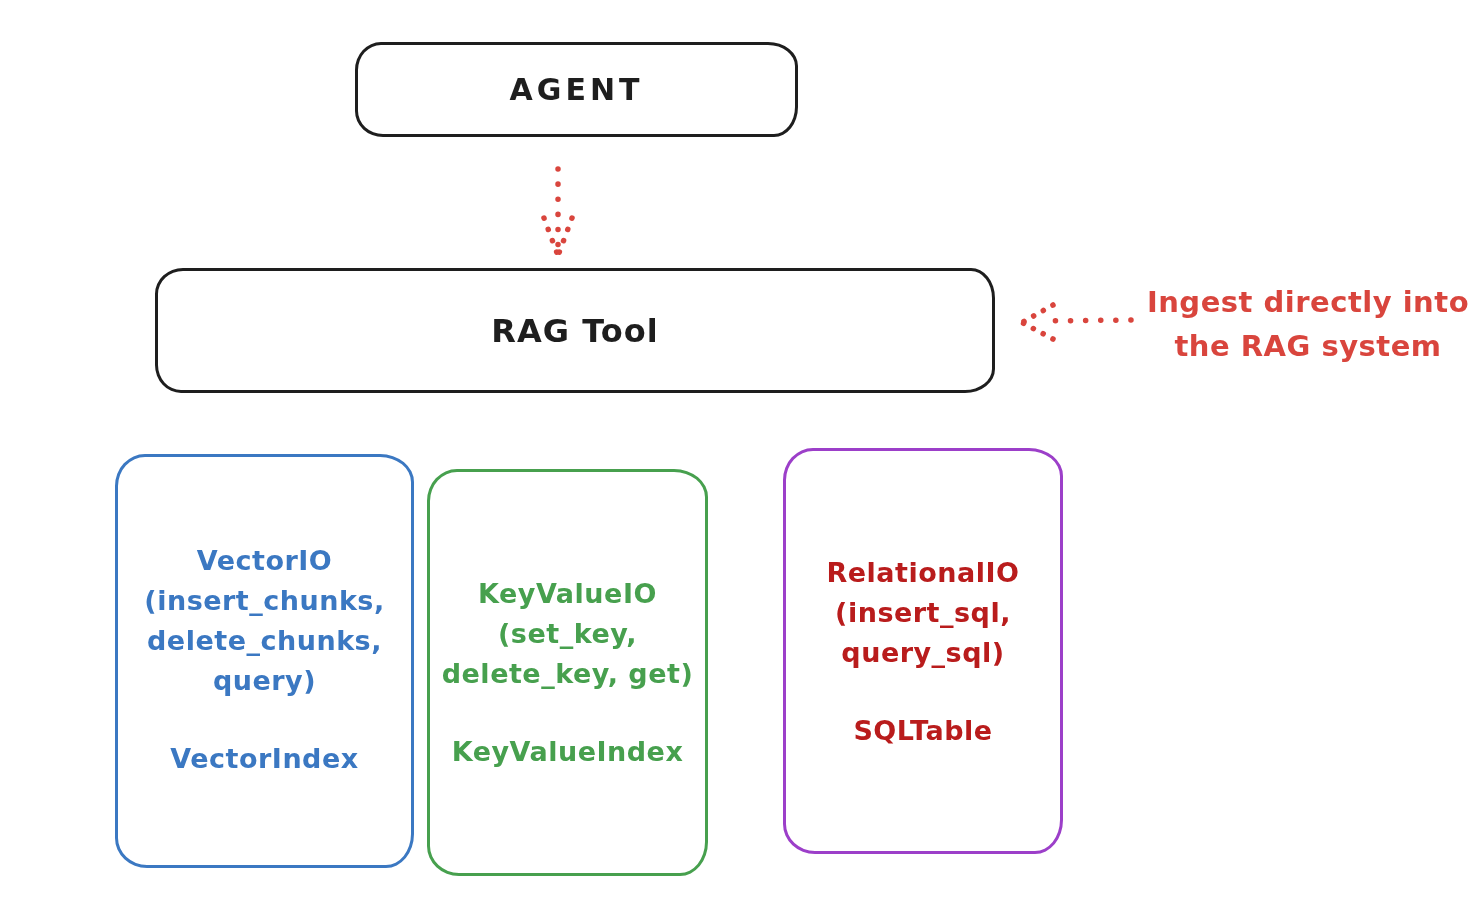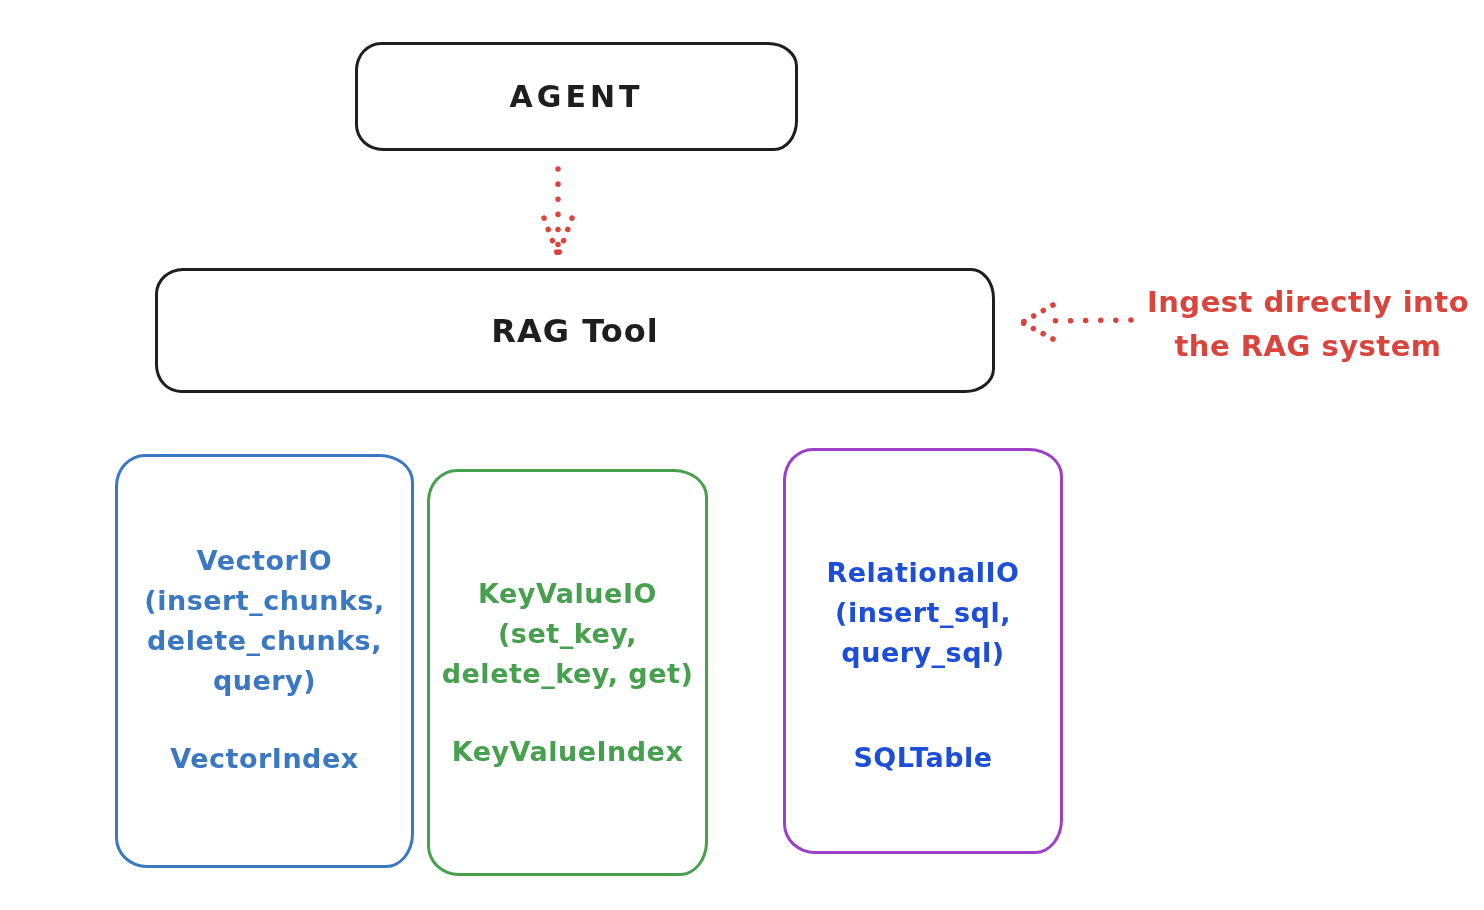--- a/index.html
+++ b/index.html
@@ -25,21 +25,21 @@
     box-sizing: border-box;
     background: #ffffff;
     border: 3.5px solid #1e1e1e;
     display: flex;
     align-items: center;
     justify-content: center;
     font-weight: 600;
   }
   .node-agent {
     left: 355px; top: 42px;
-    width: 443px; height: 109px;
+    width: 443px; height: 95px;
     border-radius: 26px 30px 24px 28px / 28px 24px 30px 26px;
     font-size: 30px;
     letter-spacing: 4px;
   }
   .node-rag {
     left: 155px; top: 268px;
     width: 840px; height: 125px;
     border-radius: 28px 24px 30px 26px / 26px 30px 24px 28px;
     font-size: 32px;
     letter-spacing: 1px;
@@ -122,20 +122,20 @@
     <div class="index-text">VectorIndex</div>
   </div>
 
   <div class="backend backend-keyvalue" style="border-color: rgb(71, 160, 78); color: rgb(71, 160, 78); margin-top: 21px;">
     <div class="io-text">KeyValueIO
 (set_key,
 delete_key, get)</div>
     <div class="index-text">KeyValueIndex</div>
   </div>
 
-  <div class="backend backend-relational" style="border-color: rgb(156, 63, 201); color: #1d4ed8; gap: 27px;">
+  <div class="backend backend-relational" style="border-color: rgb(156, 63, 201); color: #b91c1c;">
     <div class="io-text">RelationalIO
 (insert_sql,
 query_sql)</div>
     <div class="index-text">SQLTable</div>
   </div>
 
 </div>
 
 </body></html>

